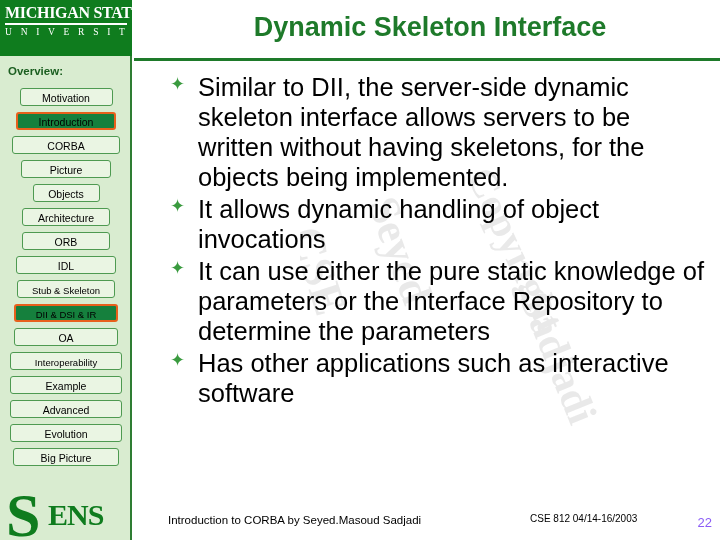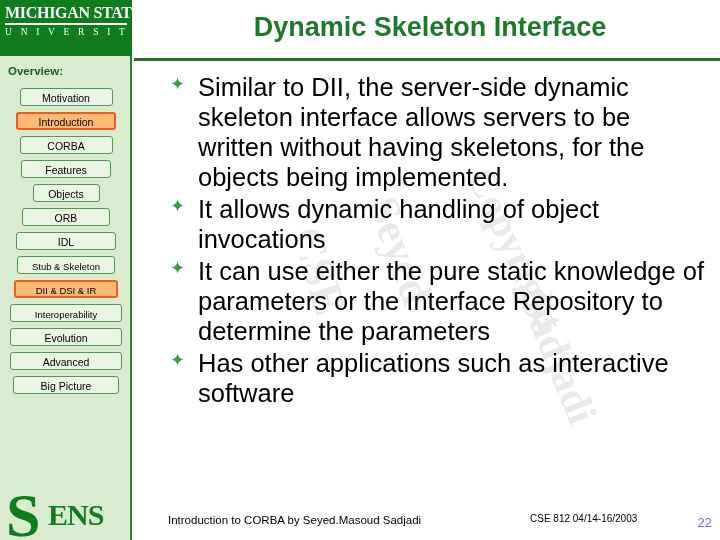--- a/index.html
+++ b/index.html
@@ -87,21 +87,21 @@
     border-radius: 3px;
     box-sizing: border-box;
     height: 18px;
     line-height: 16px;
     color: #000000;
     text-align: center;
     white-space: nowrap;
     overflow: hidden;
   }
   .nav-item.current {
-    background: #fdba74;
+    background: #15803d;
     border: 2px solid #e8601c;
     line-height: 14px;
   }
 
   
   .sens {
     position: absolute;
     left: 4px;
     bottom: 0px;
     width: 128px;
@@ -235,30 +235,33 @@
       <div class="logo-title">MICHIGAN STATE</div>
       <div class="logo-rule"></div>
       <div class="logo-sub">U N I V E R S I T Y</div>
     </div>
 
     <div class="overview-label">Overview:</div>
 
     <div class="nav">
         <div class="nav-item" style="width: 93px;"><span style="font-size: 10.5px;">Motivation</span></div>
         <div class="nav-item current" style="width: 100px;"><span style="font-size: 10.5px;">Introduction</span></div>
-        <div class="nav-item" style="width: 93px;"><span style="font-size: 10.5px;">CORBA</span></div>
-        <div class="nav-item" style="width: 90px;"><span style="font-size: 10.5px;">Features</span></div>
+        <div class="nav-item" style="width: 108px;"><span style="font-size: 10.5px;">CORBA</span></div>
+        <div class="nav-item" style="width: 90px;"><span style="font-size: 10.5px;">Picture</span></div>
         <div class="nav-item" style="width: 67px;"><span style="font-size: 10.5px;">Objects</span></div>
+        <div class="nav-item" style="width: 88px;"><span style="font-size: 10.5px;">Architecture</span></div>
         <div class="nav-item" style="width: 88px;"><span style="font-size: 10.5px;">ORB</span></div>
         <div class="nav-item" style="width: 100px;"><span style="font-size: 10.5px;">IDL</span></div>
         <div class="nav-item" style="width: 98px;"><span style="font-size: 9.5px;">Stub &amp; Skeleton</span></div>
         <div class="nav-item current" style="width: 104px;"><span style="font-size: 9.5px;">DII &amp; DSI &amp; IR</span></div>
+        <div class="nav-item" style="width: 104px;"><span style="font-size: 10.5px;">OA</span></div>
         <div class="nav-item" style="width: 112px;"><span style="font-size: 9.5px;">Interoperability</span></div>
+        <div class="nav-item" style="width: 112px;"><span style="font-size: 10.5px;">Example</span></div>
+        <div class="nav-item" style="width: 112px;"><span style="font-size: 10.5px;">Advanced</span></div>
         <div class="nav-item" style="width: 112px;"><span style="font-size: 10.5px;">Evolution</span></div>
-        <div class="nav-item" style="width: 112px;"><span style="font-size: 10.5px;">Advanced</span></div>
         <div class="nav-item" style="width: 106px;"><span style="font-size: 10.5px;">Big Picture</span></div>
       </div>
 
     <div class="sens">
       <div class="sens-s">S</div>
       <div class="sens-rest">ENS</div>
     </div>
   </div>
 
   <div class="title">Dynamic Skeleton Interface</div>

